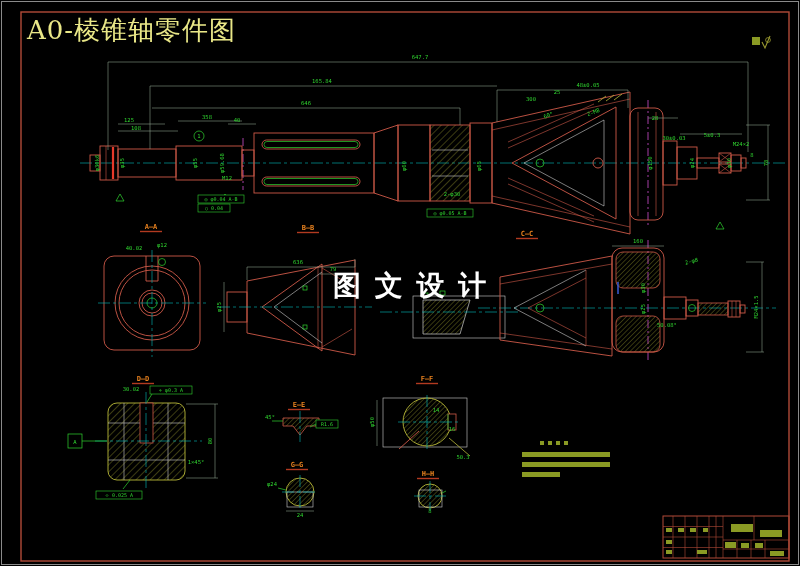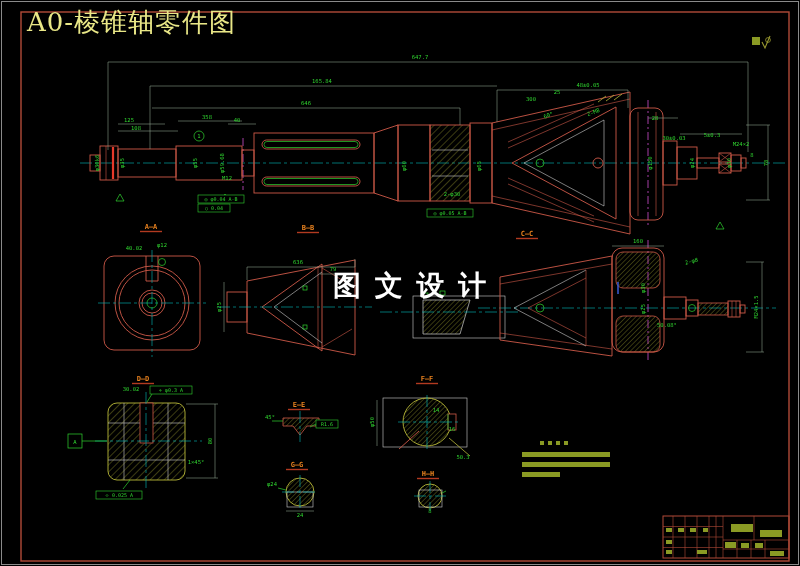--- a/index.html
+++ b/index.html
@@ -1,18 +1,18 @@
 <!DOCTYPE html>
 <html><head>
 <meta charset="utf-8">
 <style>
   html,body{margin:0;padding:0;background:#000;}
   .stage{position:relative;width:800px;height:566px;background:#000;overflow:hidden;
          font-family:"Liberation Sans",sans-serif;}
-  .title{position:absolute;left:27px;top:5px;font:26px "DejaVu Serif",serif;
+  .title{position:absolute;left:27px;top:13px;font:26px "DejaVu Serif",serif;
          color:#e9e787;letter-spacing:1px;white-space:nowrap;}
   .watermark{position:absolute;left:333px;top:261px;font:bold 28px "DejaVu Serif",serif;
          color:#ffffff;letter-spacing:2px;white-space:nowrap;margin-top:6px;}
   svg{position:absolute;left:0;top:0;}
   svg text{font-family:"DejaVu Sans Mono",monospace;}
   .dim{fill:#2fd42f;font-size:5.5px;text-anchor:middle;}
   .frm{fill:#2fd42f;font-size:5px;text-anchor:middle;}
   .vlab{fill:#e6801e;font-size:7px;font-weight:bold;text-anchor:middle;}
   .out{stroke:#ce5948;fill:none;stroke-width:0.9;}
   .thin{stroke:#ce5948;fill:none;stroke-width:0.6;}

